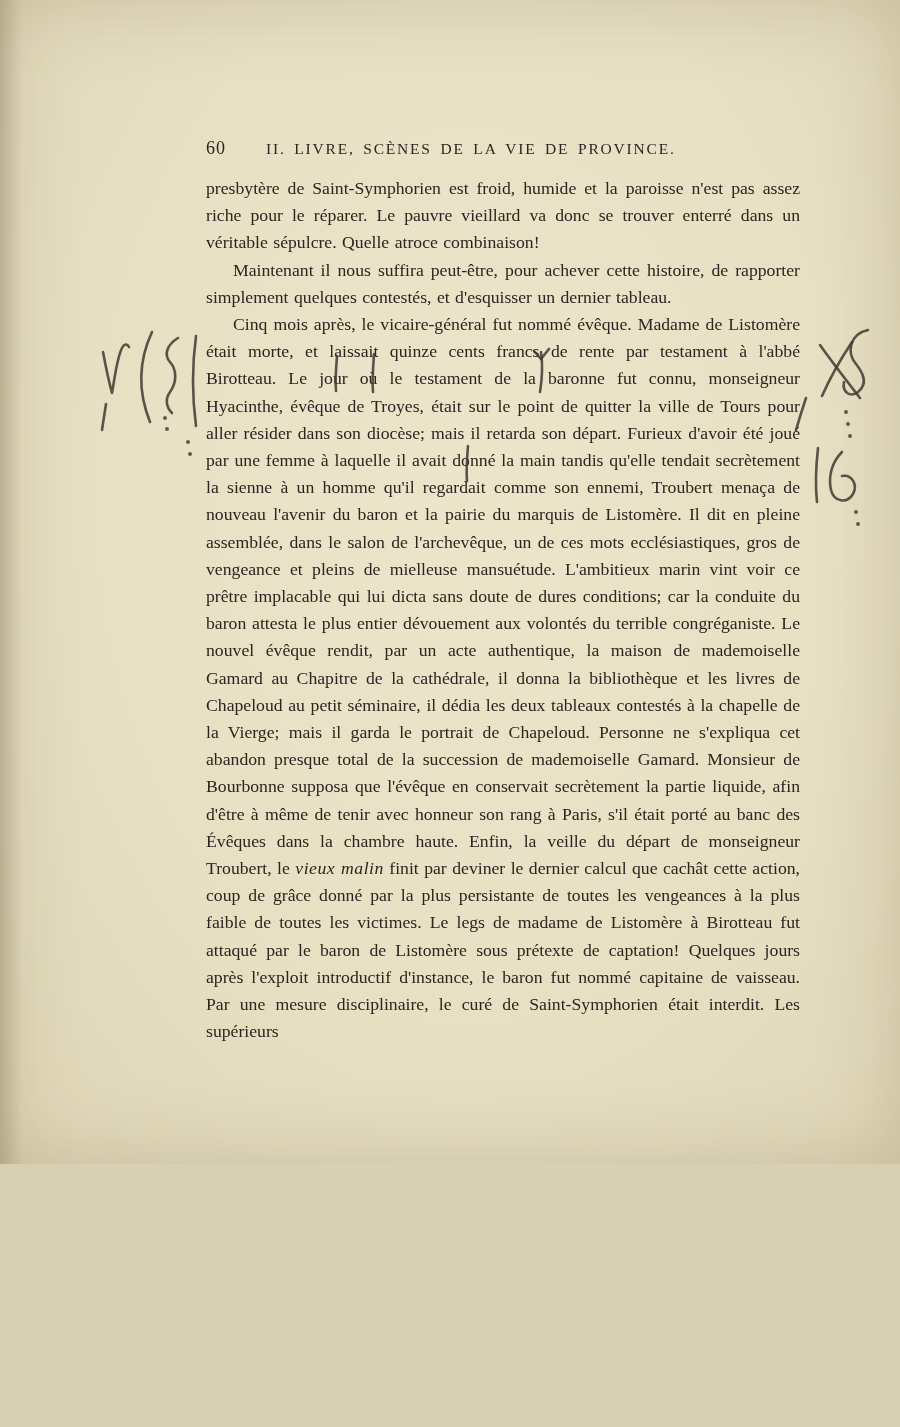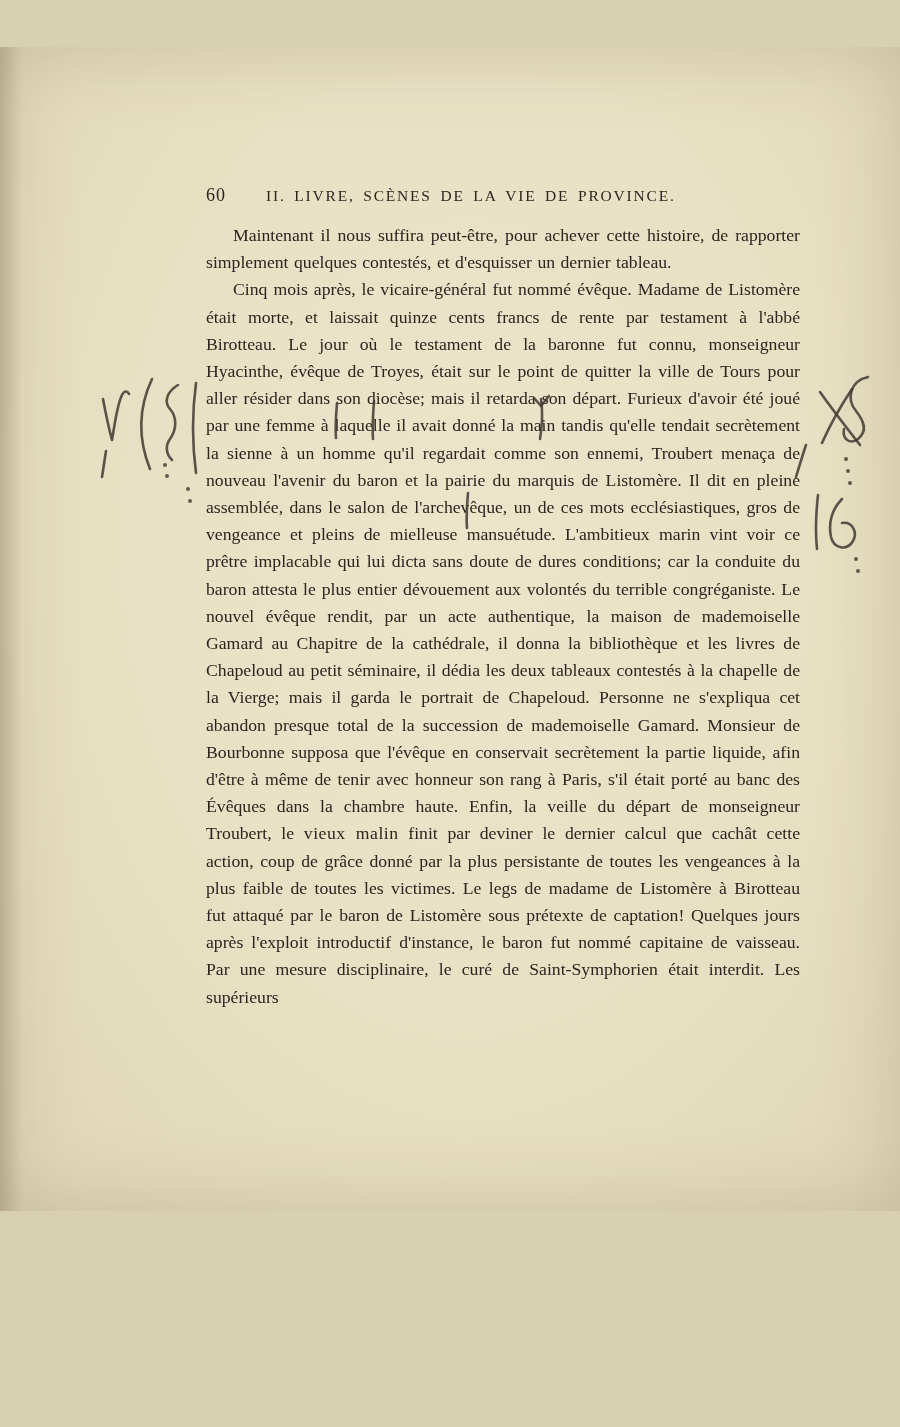--- a/index.html
+++ b/index.html
@@ -8,21 +8,20 @@
     background: #d8d0b2;
   }
   .page {
     position: relative;
     width: 900px;
     height: 1164px;
     background: radial-gradient(ellipse at 52% 42%, #ece5ca 0%, #e8e0c3 55%, #ded5b6 100%);
     overflow: hidden;
     font-family: "Liberation Serif", "DejaVu Serif", serif;
     color: #2b2520;
-    margin-top: 47px;
   }
   .page::before {
     content: "";
     position: absolute;
     inset: 0;
     pointer-events: none;
     box-shadow: inset 0 0 80px rgba(110, 92, 55, 0.22);
   }
   .page::after {
     content: "";
@@ -59,20 +58,21 @@
     line-height: 27.2px;
     text-align: justify;
     text-indent: 27px;
     hyphens: auto;
     word-spacing: 1px;
   }
   .body-text p.noindent {
     text-indent: 0;
   }
   .ital {
+    font-style: italic;
     letter-spacing: 0.5px;
   }
   .annotations {
     position: absolute;
     left: 0;
     top: 0;
     pointer-events: none;
   }
   .annotations path {
     fill: none;
@@ -93,20 +93,21 @@
 
 <div class="page">
 
   <div class="content">
     <div class="header">
       <span class="pagenum">60</span>
       <span class="running-title">II. LIVRE, SCÈNES DE LA VIE DE PROVINCE.</span>
     </div>
 
     <div class="body-text">
+      <p class="noindent">presbytère de Saint-Symphorien est froid, humide et la paroisse n'est pas assez riche pour le réparer. Le pauvre vieillard va donc se trouver enterré dans un véritable sépulcre. Quelle atroce combinaison!</p>
       <p>Maintenant il nous suffira peut-être, pour achever cette histoire, de rapporter simplement quelques contestés, et d'esquisser un dernier tableau.</p>
       <p><span>Cinq mois après, le vicaire-général fut nommé évêque. Madame de Listomère était morte, et laissait quinze cents francs de rente par testament à l'abbé Birotteau. Le jour où le testament de la baronne fut connu, monseigneur Hyacinthe, évêque de Troyes, était sur le point de quitter la ville de Tours pour aller résider dans son diocèse; mais il retarda son départ. Furieux d'avoir été joué par une femme à laquelle il avait donné la main tandis qu'elle tendait secrètement la sienne à un homme qu'il regardait comme son ennemi, Troubert menaça de nouveau l'avenir du baron et la pairie du marquis de Listomère. Il dit en pleine assemblée, dans le salon de l'archevêque, un de ces mots ecclésiastiques, gros de vengeance et pleins de mielleuse mansuétude. L'ambitieux marin vint voir ce prêtre implacable qui lui dicta sans doute de dures conditions; car la conduite du baron attesta le plus entier dévouement aux volontés du terrible congréganiste. Le nouvel évêque rendit, par un acte authentique, la maison de mademoiselle Gamard au Chapitre de la cathédrale, il donna la bibliothèque et les livres de Chapeloud au petit séminaire, il dédia les deux tableaux contestés à la chapelle de la Vierge; mais il garda le portrait de Chapeloud. Personne ne s'expliqua cet abandon presque total de la succession de mademoiselle Gamard. Monsieur de Bourbonne supposa que l'évêque en conservait secrètement la partie liquide, afin d'être à même de tenir avec honneur son rang à Paris, s'il était porté au banc des Évêques dans la chambre haute. Enfin, la veille du départ de monseigneur Troubert, le </span><span class="ital">vieux malin</span><span> finit par deviner le dernier calcul que cachât cette action, coup de grâce donné par la plus persistante de toutes les vengeances à la plus faible de toutes les victimes. Le legs de madame de Listomère à Birotteau fut attaqué par le baron de Listomère sous prétexte de captation! Quelques jours après l'exploit introductif d'instance, le baron fut nommé capitaine de vaisseau. Par une mesure disciplinaire, le curé de Saint-Symphorien était interdit. Les supérieurs</span></p>
     </div>
   </div>
 
   <svg class="annotations" width="900" height="1427" viewBox="0 0 900 1427">
 
     <g>
       <path d="M103,352 C106,368 109,382 112,393 C115,376 117,358 122,348 C124,344 127,343 129,347"></path>
       <path d="M106,404 L102,430"></path>

